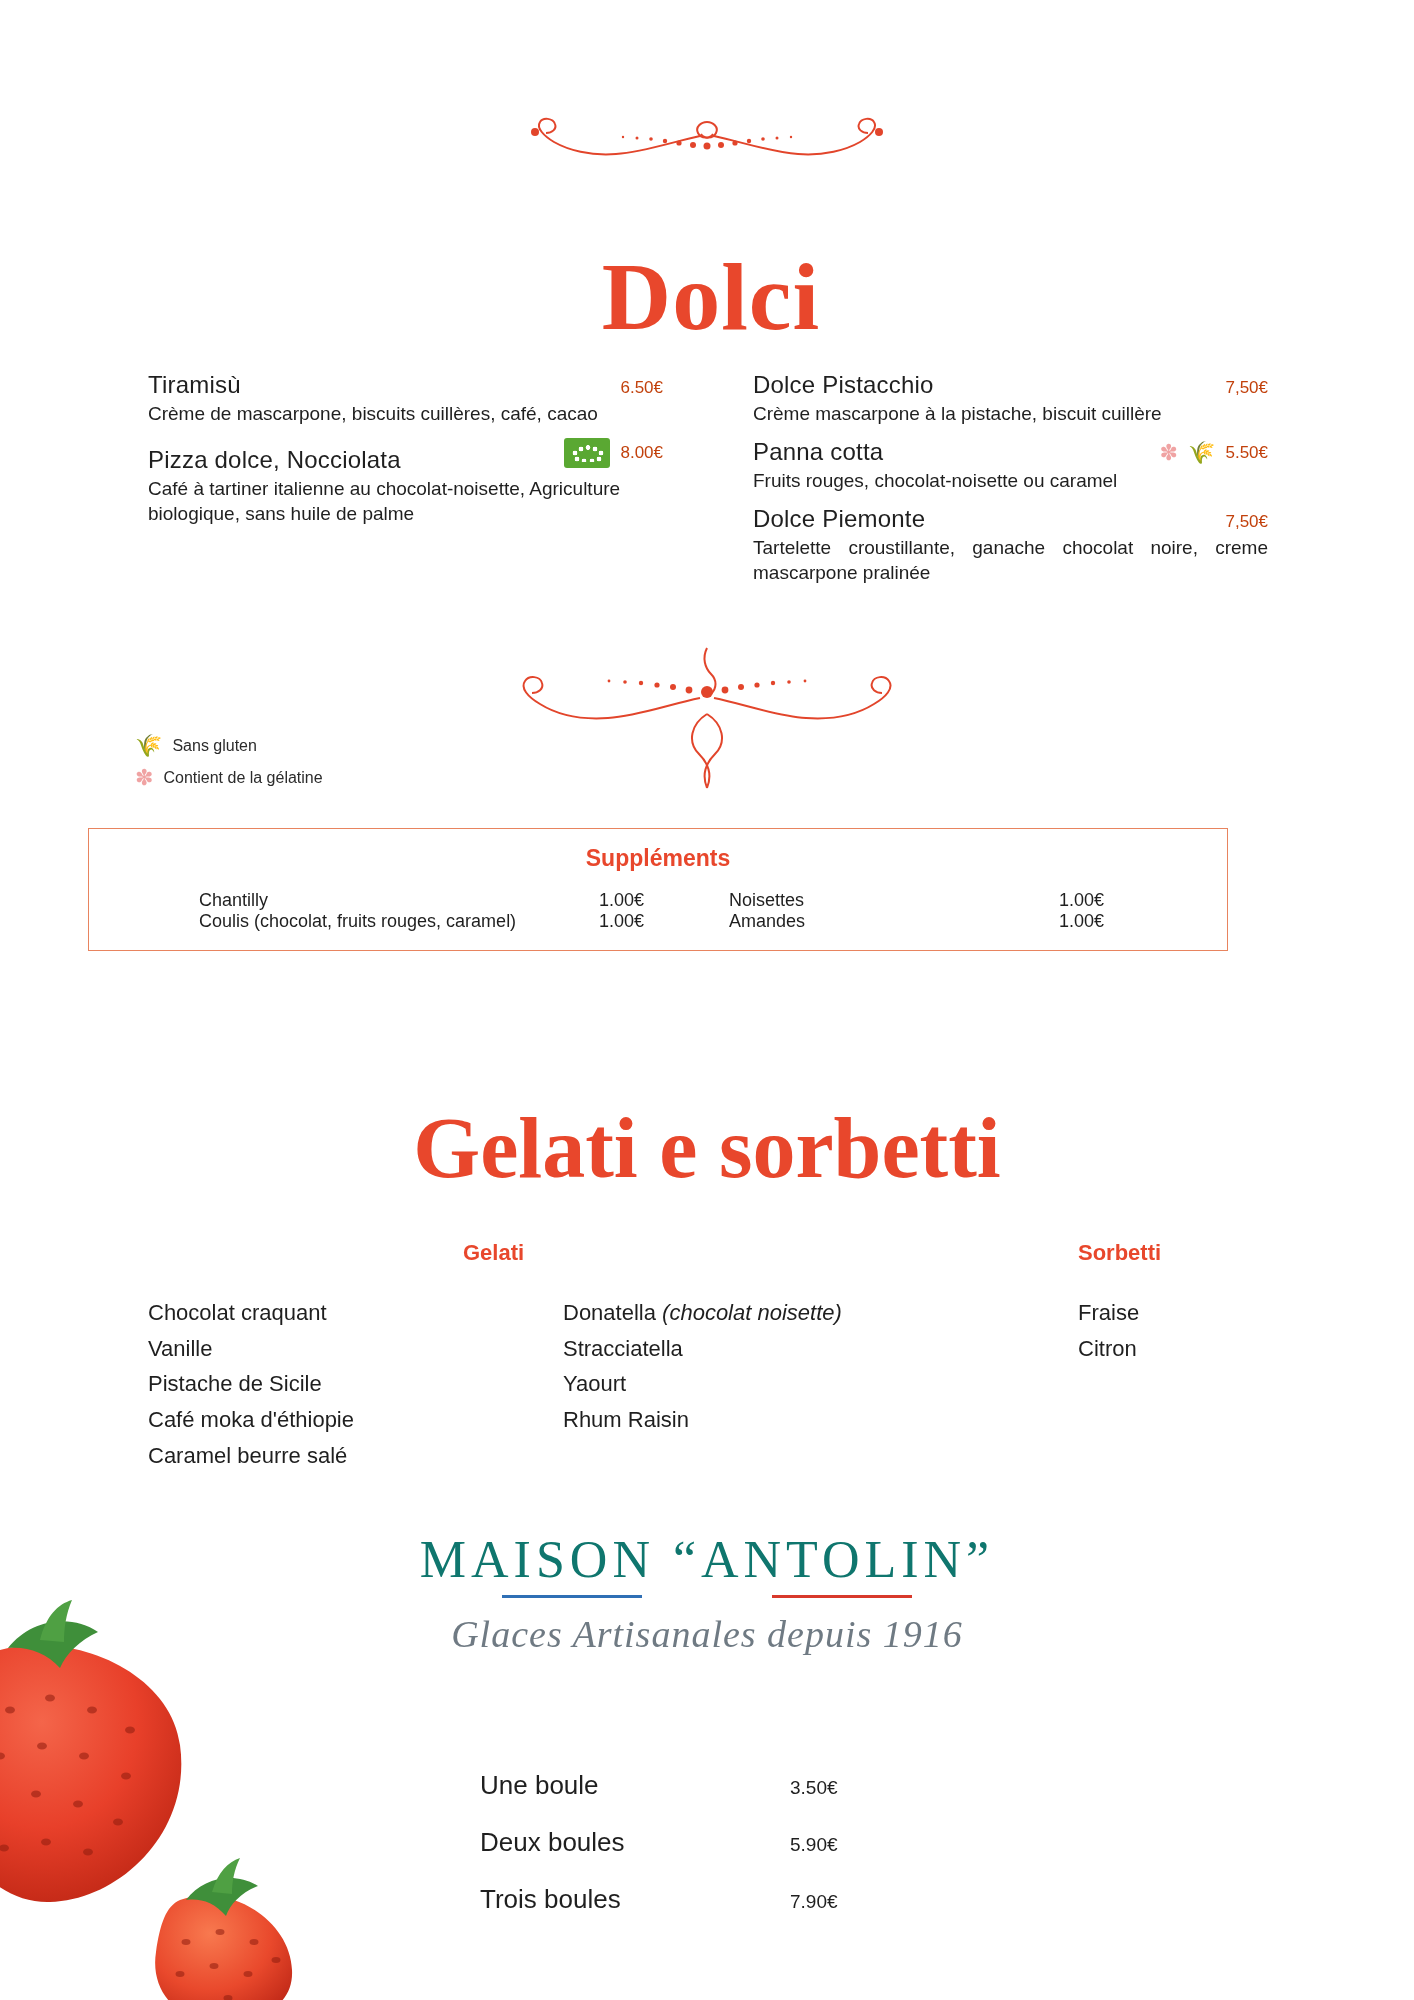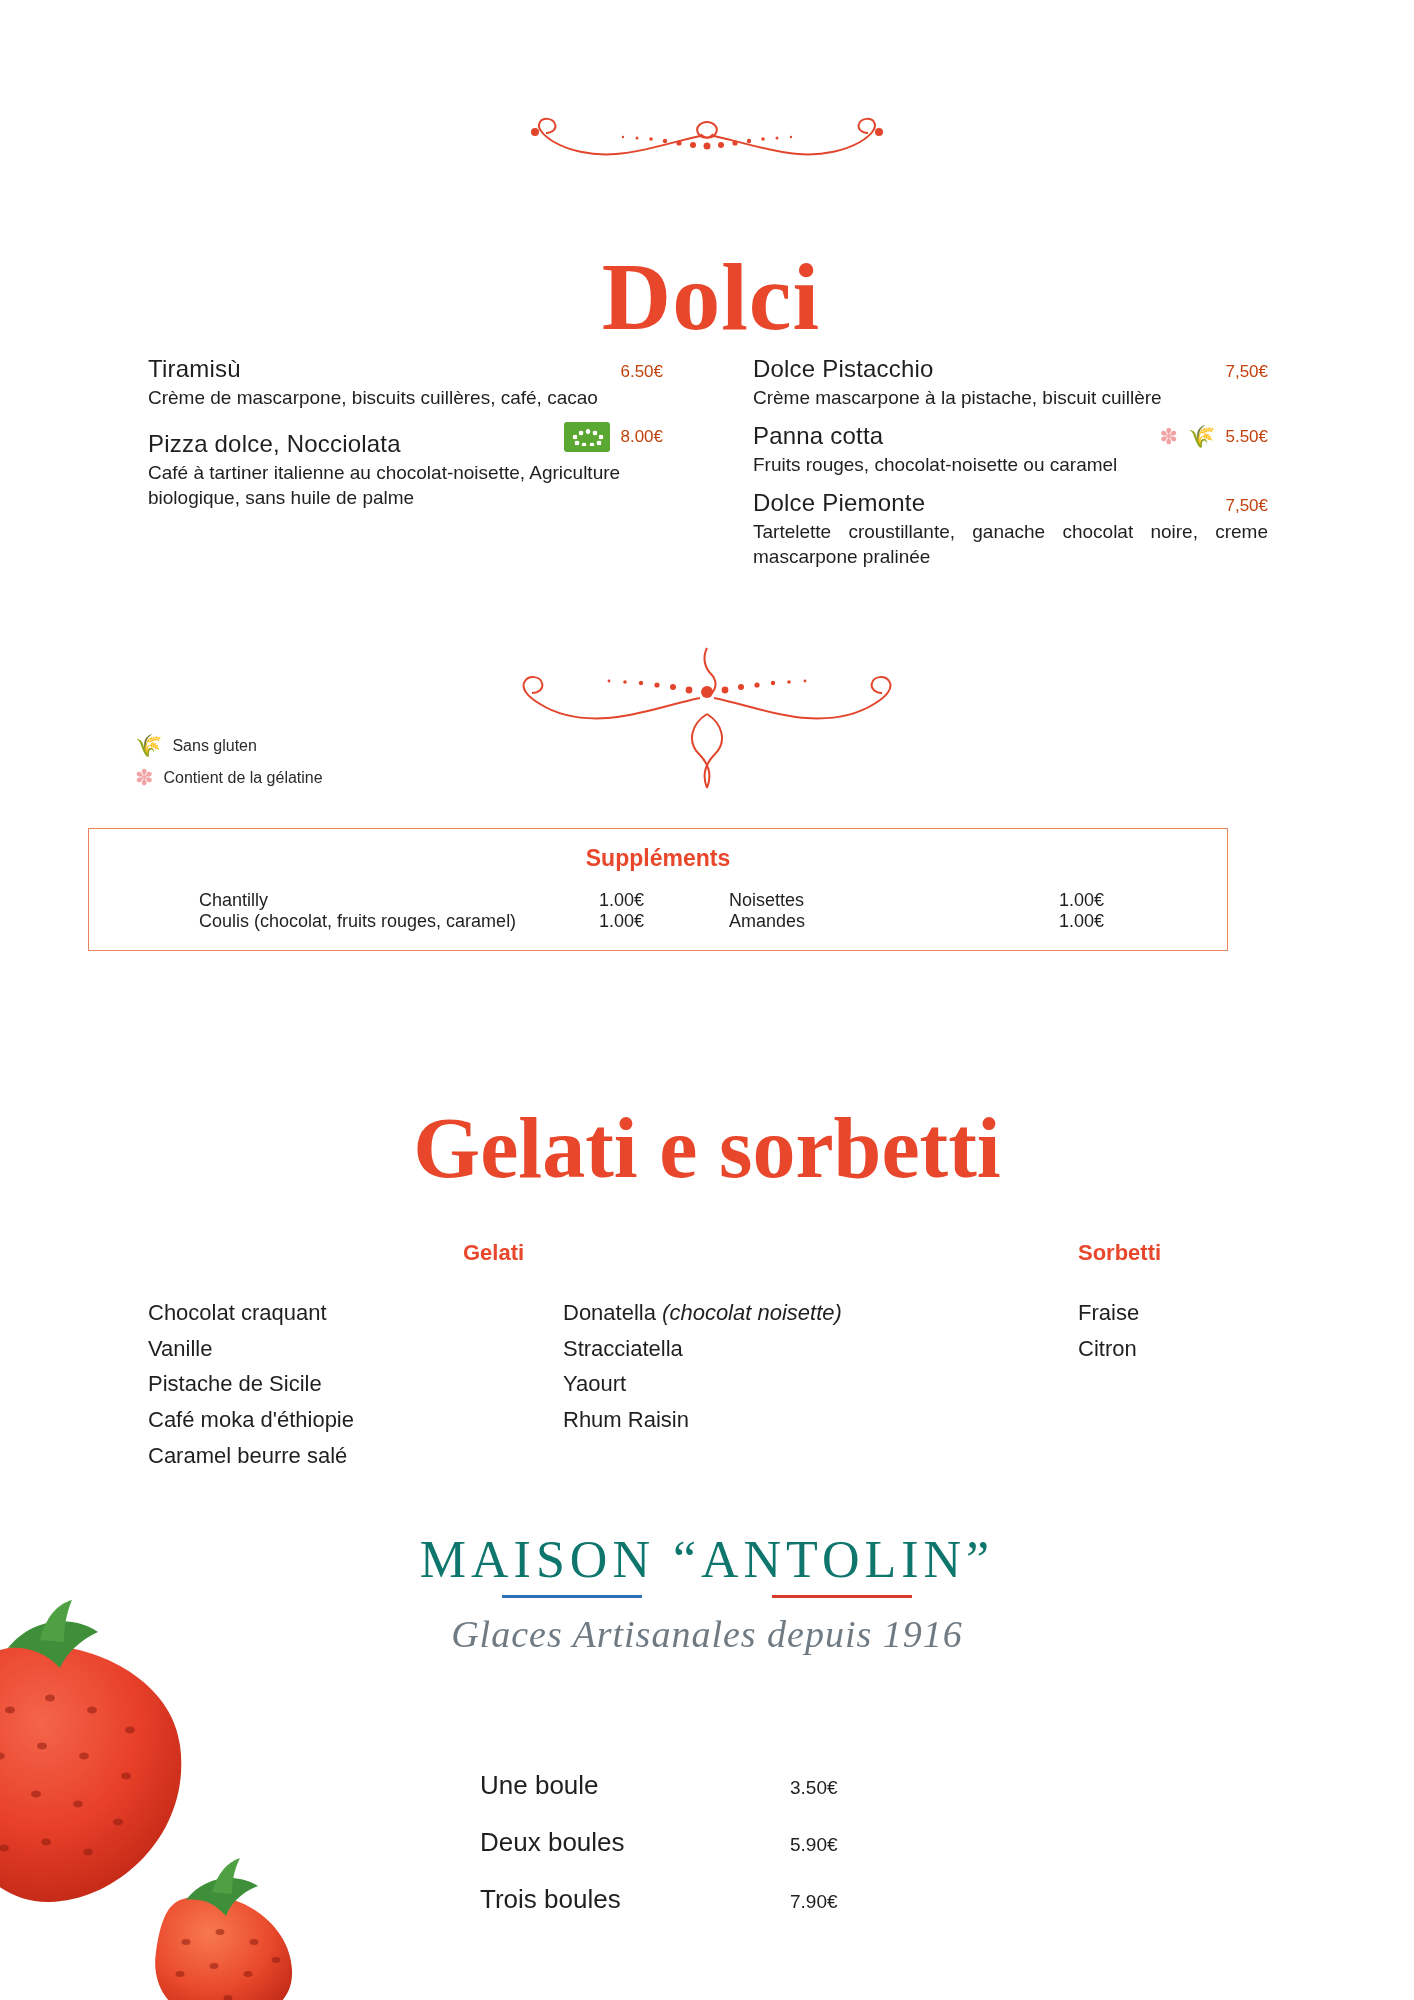--- a/index.html
+++ b/index.html
@@ -62,21 +62,21 @@
     font-family: "Liberation Serif", serif;
     font-size: 86px;
     color: #e8472c;
     line-height: 1;
     margin-top: 30px;
   }
 
   
   .dolci-cols {
     position: absolute;
-    top: 355px;
+    top: 371px;
     left: 148px;
     width: 1120px;
     display: flex;
     gap: 90px;
   }
   .dolci-col { width: 515px; }
 
   .item { margin-bottom: 4px; }
   .item-head {
     display: flex;

